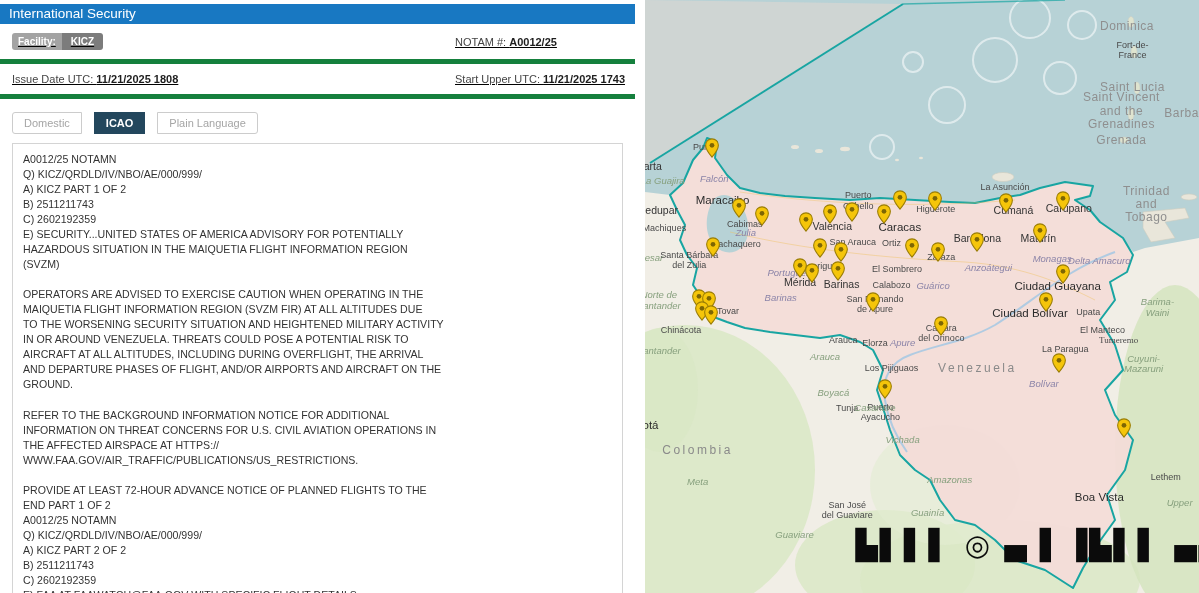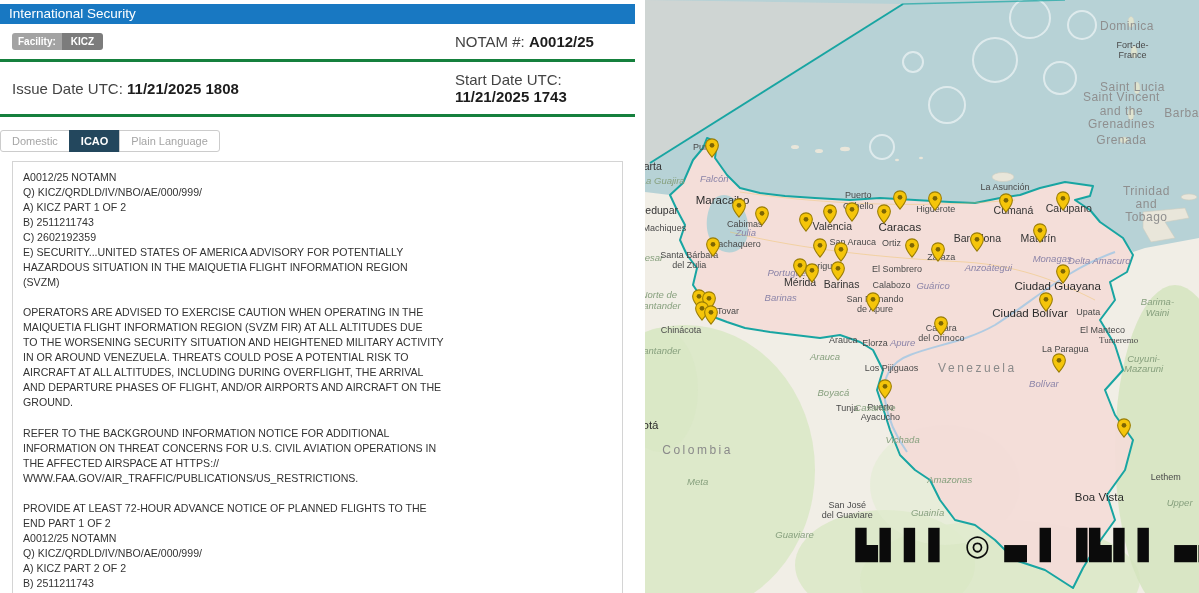--- a/index.html
+++ b/index.html
@@ -5,28 +5,28 @@
   * { box-sizing: border-box; margin: 0; padding: 0; }
   html,body { width:1199px; height:593px; overflow:hidden; background:#fff;
               font-family:"Liberation Sans", sans-serif; }
   .app { position:relative; width:1199px; height:593px; }
 
   
   .left { position:absolute; left:0; top:0; width:635px; height:593px; overflow:hidden; background:#fff; }
   .hdr { margin-top:4px; background:#1878c2; color:#fff; font-size:13.5px;
          height:20px; line-height:20px; padding-left:9px; }
   .row { display:grid; grid-template-columns:443px 1fr; align-items:center;
-         padding:9px 8px 9px 12px; border-bottom:3px solid #15803d; }
+         padding:9px 8px 9px 12px; border-bottom:5px solid #15803d;text-decoration:underline; }
   .facility-badge { display:inline-flex; border-radius:3px; overflow:hidden;
                     font-size:10px; font-weight:bold; color:#fff; width:max-content; }
   .fb-l { background:#a3a3a3; padding:3px 6px; }
   .fb-r { background:#7c7c7c; padding:3px 9px; }
-  .kv { font-size:15px; color:#444; }
+  .kv { font-size:11px; color:#444; }
   .kv b { color:#1d1d1d; }
-  .tabs { display:flex; margin:13px 12px 0 0; }
+  .tabs { display:flex; margin:13px 12px 0 12px;gap:13px; }
   .tab { font-size:11px; padding:4px 11px; background:#fff; border:1px solid #ccc;
          color:#a5a5a5; cursor:pointer; margin-left:-1px;
          font-family:"Liberation Sans", sans-serif; }
   .tab:first-child { margin-left:0; border-radius:3px 0 0 3px; }
   .tab:last-child { border-radius:0 3px 3px 0; }
   .tab.active { background:#23475d; border-color:#23475d; color:#fff; font-weight:bold; }
   .notam-text { margin:9px 12px 0 12px; border:1px solid #d4d4d4; padding:8px 10px;
                 font-size:10.6px; line-height:1.42; color:#333;
                 white-space:pre-wrap; height:452px; overflow:hidden; }
 
@@ -67,21 +67,21 @@
       <div class="kv">
         <span>NOTAM #: </span><b>A0012/25</b>
       </div>
     </div>
 
     <div class="row">
       <div class="kv">
         <span>Issue Date UTC: </span><b>11/21/2025 1808</b>
       </div>
       <div class="kv">
-        <span>Start Date UTC: </span><b>11/21/2025 1743</b>
+        <span>Start Upper UTC: </span><b>11/21/2025 1743</b>
       </div>
     </div>
 
     <div class="tabs">
       <button class="tab">Domestic</button>
       <button class="tab active">ICAO</button>
       <button class="tab">Plain Language</button>
     </div>
 
     <div class="notam-text">A0012/25 NOTAMN

